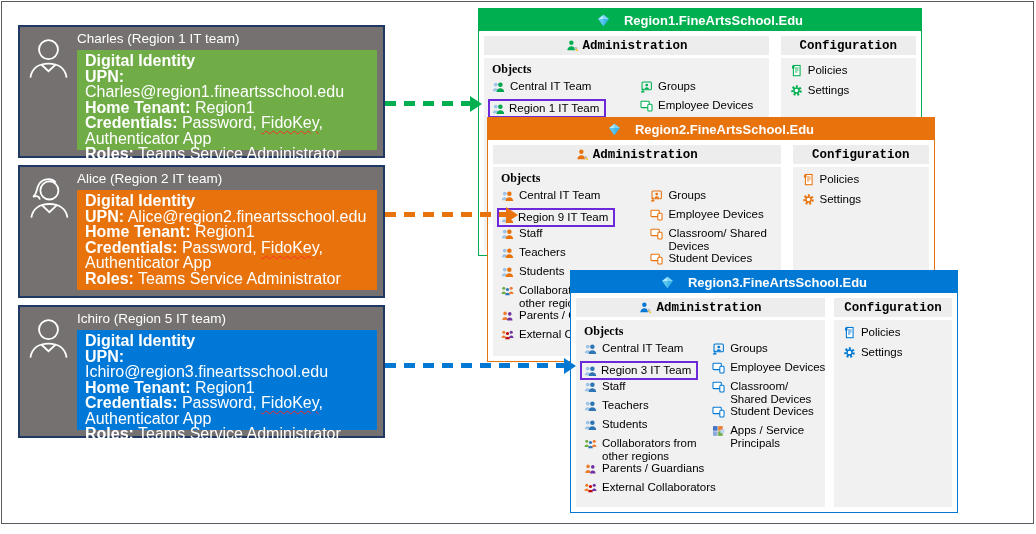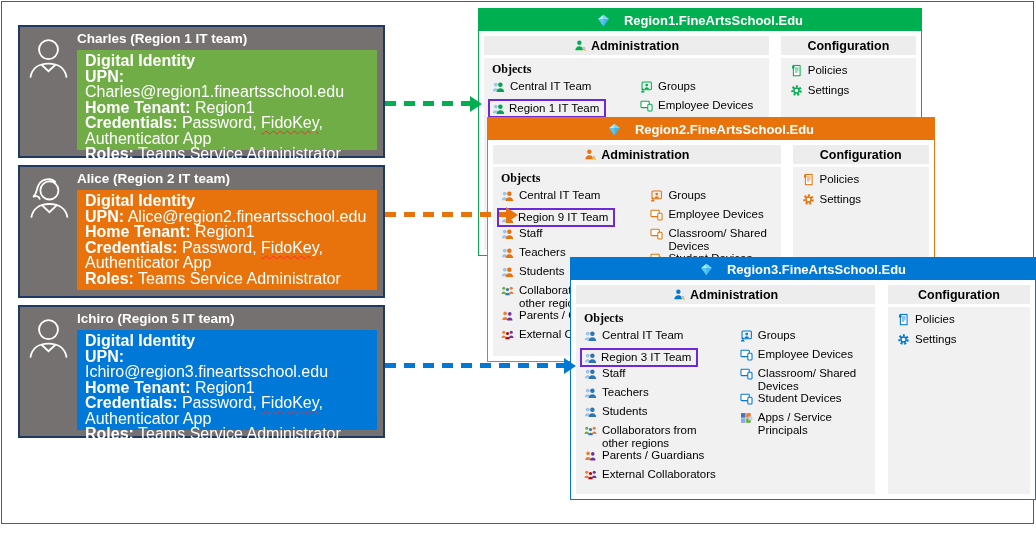--- a/index.html
+++ b/index.html
@@ -3,38 +3,38 @@
 <meta charset="utf-8">
 <style>
   html,body{margin:0;padding:0;background:#fff;}
   .stage{position:relative;width:1036px;height:534px;background:#fff;overflow:hidden;
          font-family:"Liberation Sans",sans-serif;color:#000;}
   .frame{position:absolute;left:1px;top:1px;width:1031px;height:521px;border:1px solid #5b5b5b;pointer-events:none;}
 
   
   .card{position:absolute;left:18px;width:367px;height:133px;background:#767171;border:2px solid #203864;box-sizing:border-box;}
   .avatar{position:absolute;left:5px;top:9px;width:47px;height:47px;}
-  .ctitle{position:absolute;left:57px;top:4px;font-size:13.5px;font-weight:bold;color:#fff;}
+  .ctitle{position:absolute;left:57px;top:4px;font-size:13.5px;font-weight:normal;color:#fff;}
   .cbox{position:absolute;left:57px;top:23px;right:6px;bottom:6px;padding:3px 8px;box-sizing:border-box;
         color:#fff;font-size:16px;line-height:15.5px;}
   .cbox .b{font-weight:bold;}
   .g{background:#70AD47;} .o{background:#E8730C;} .bl{background:#0078D7;}
   .misspell{text-decoration:underline wavy #ff2a2a;text-decoration-thickness:1px;text-underline-offset:2px;}
 
   
   .panel{position:absolute;background:#fff;border:1px solid var(--ac);box-sizing:border-box;}
   .r1{--ac:#00B050;--front:#00A550;z-index:1;}
   .r2{--ac:#E8730C;--front:#E8730C;z-index:2;}
   .r3{--ac:#0078D4;--front:#2E75B6;z-index:3;}
   .phead{height:22px;background:var(--ac);display:flex;align-items:center;justify-content:center;gap:14px;
          color:#fff;font-weight:bold;font-size:13px;}
   .phead .ic{width:15px;height:15px;}
   .pbody{position:absolute;left:0;top:22px;right:0;bottom:0;}
   .secbar{position:absolute;top:5px;height:19px;background:#EDEDED;display:flex;align-items:center;justify-content:center;
-          gap:4px;font-size:12.5px;font-weight:bold;}
+          gap:4px;font-size:12.5px;font-weight:bold;font-family:Liberation Mono, monospace;}
   .secbar.admin{left:5px;width:64.5%;}
   .secbar.conf{right:5px;width:30.6%;}
   .adminbox{position:absolute;left:5px;top:27px;bottom:5px;width:64.5%;background:#F1F1F1;
             padding:4px 8px;box-sizing:border-box;}
   .confbox{position:absolute;right:5px;top:27px;bottom:5px;width:30.6%;background:#F1F1F1;
            padding:6px 9px;box-sizing:border-box;}
   .objects{font-size:12px;font-weight:bold;margin-bottom:3px;font-family:Liberation Serif, serif;}
   .cols{display:flex;}
   .col-l{width:55%;} .col-r{width:45%;}
   .row{display:flex;align-items:flex-start;gap:5px;min-height:19px;font-size:11.5px;line-height:12.5px;}
@@ -446,21 +446,21 @@
             <svg class="ic" viewBox="0 0 16 16">
               <circle class="ac-s" cx="8" cy="8" r="4.9" fill="none" stroke-width="3.2" stroke-dasharray="2.3 2.05"></circle>
               <circle class="ac-s" cx="8" cy="8" r="3.1" fill="#fff" stroke-width="1.7"></circle>
             </svg>
             <span class="lbl">Settings</span>
           </div>
       </div>
     </div>
   </div>
 
-  <div class="panel r3" style="left:570px;top:257px;width:466px;height:243px;">
+  <div class="panel r3" style="left:570px;top:270px;width:388px;height:243px;">
     <div class="phead">
       <svg class="ic" viewBox="0 0 16 16">
           <polygon points="8,0.8 14.6,6 8,15.2 1.4,6" fill="#41B6E8"></polygon>
           <polygon points="8,0.8 1.4,6 8,6" fill="#B3E9FB"></polygon>
           <polygon points="8,0.8 14.6,6 8,6" fill="#7ED6F4"></polygon>
           <polygon points="1.4,6 8,15.2 8,6" fill="#5CC6EE"></polygon>
         </svg>
       <span>Region3.FineArtsSchool.Edu</span>
     </div>
     <div class="pbody">

